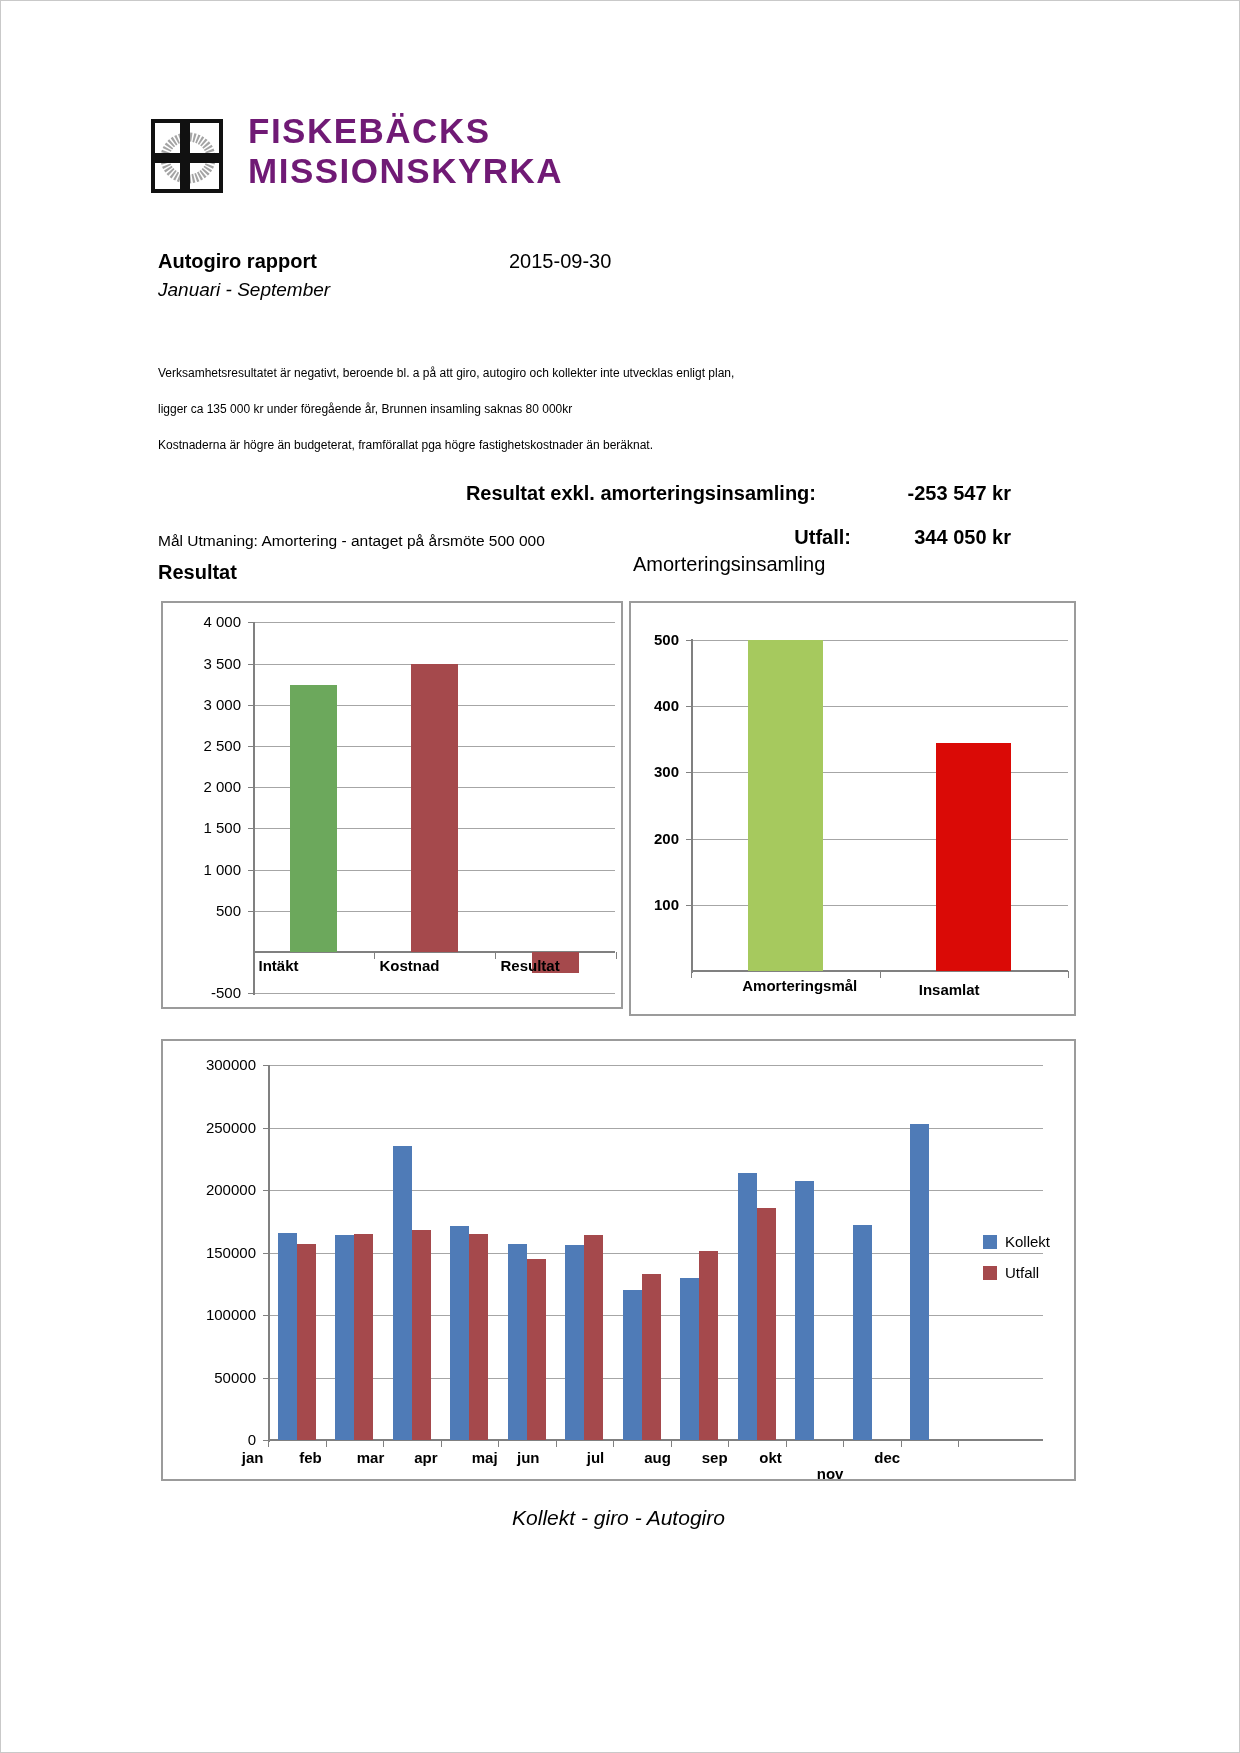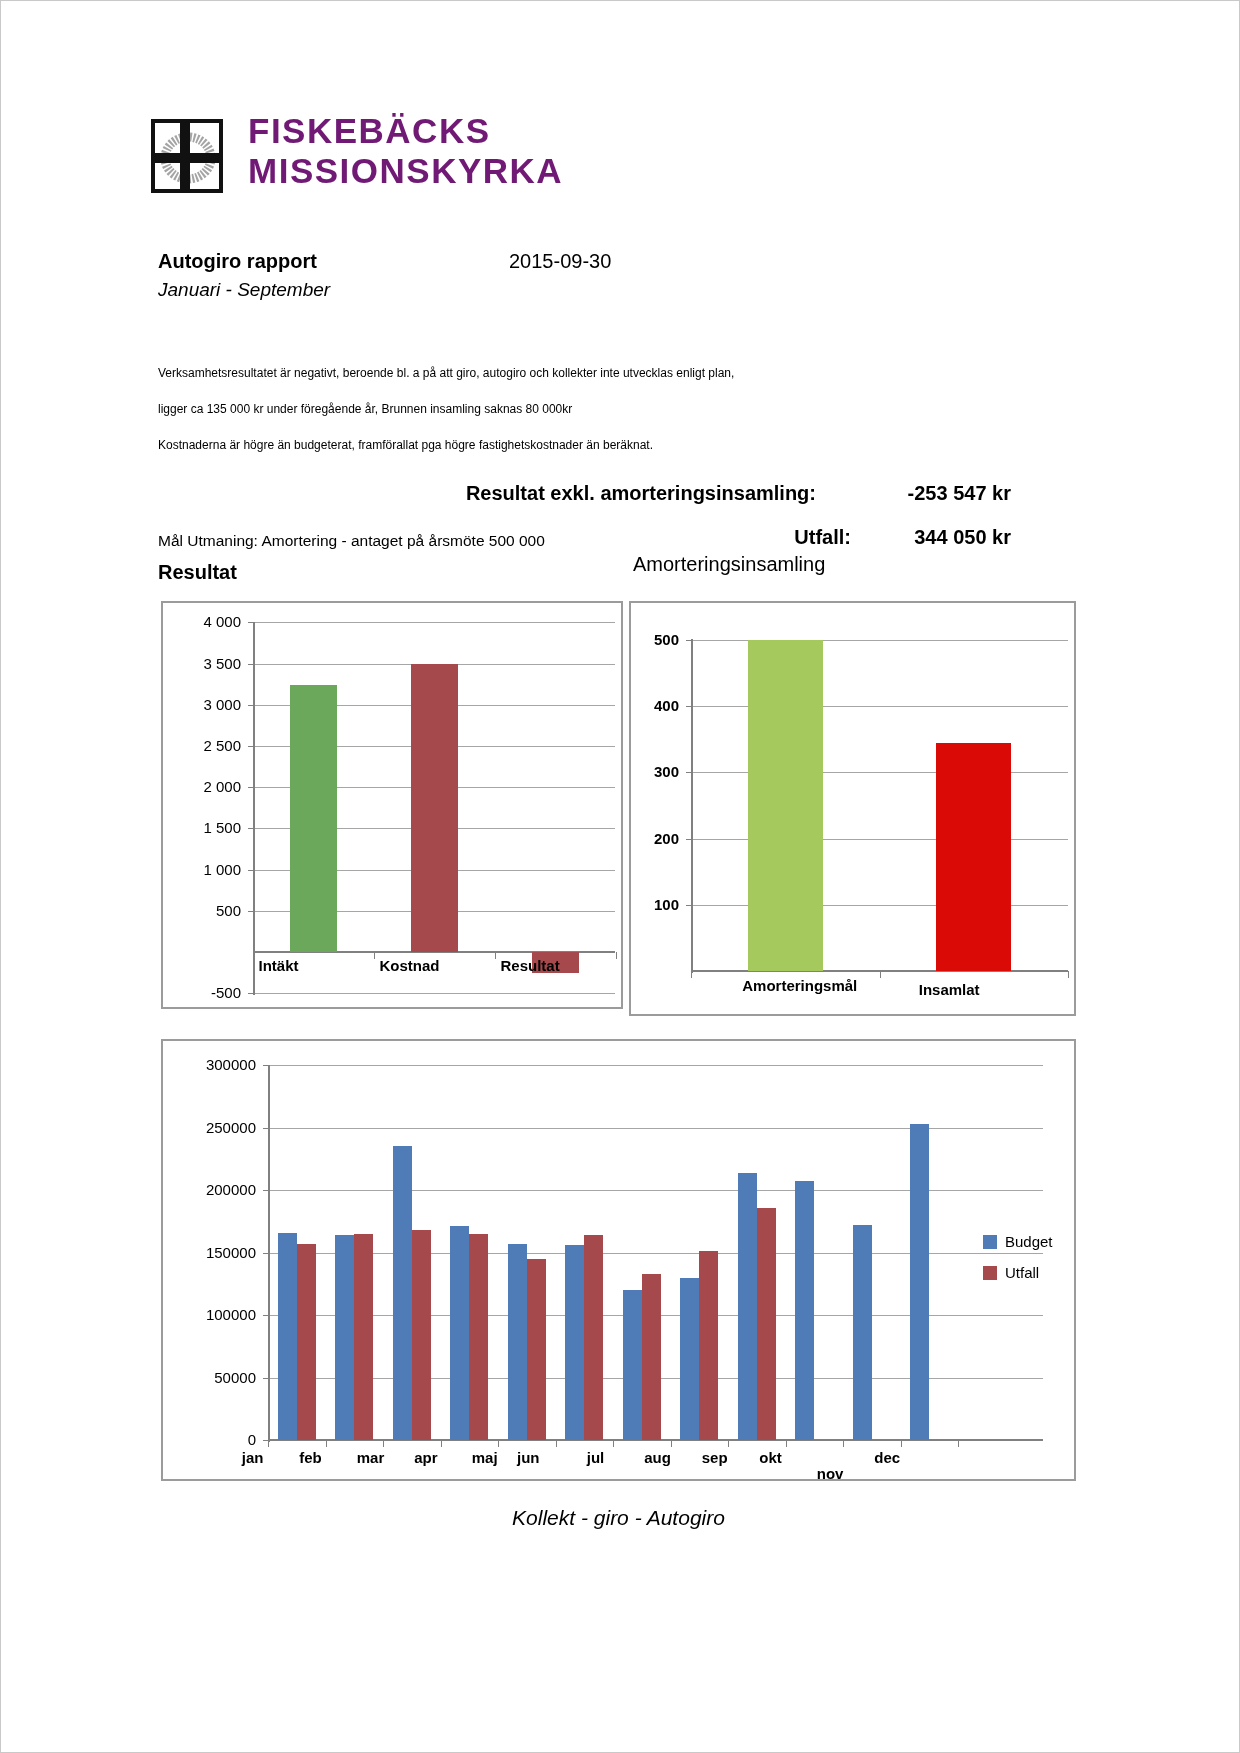--- a/index.html
+++ b/index.html
@@ -160,21 +160,21 @@
       <div class="bar" style="left: 305.25px; top: 140.1px; width: 75px; height: 227.9px; background: rgb(218, 10, 6);"></div>
       <div class="catlab" style="left: 287.75px; top: 378px; width: 110px;">Insamlat</div>
       <div class="cattick" style="left: 60px; top: 368px; height: 7px;"></div>
       <div class="cattick" style="left: 248.5px; top: 368px; height: 7px;"></div>
       <div class="cattick" style="left: 437px; top: 368px; height: 7px;"></div>
     </div>
   <div id="chart3" class="chartbox">
     <div class="legend">
       <div class="legend-entry">
         <span class="legend-swatch" id="sw-budget" style="background: rgb(79, 123, 183);"></span>
-        <span class="legend-label">Budget</span>
+        <span class="legend-label">Kollekt</span>
       </div>
       <div class="legend-entry">
         <span class="legend-swatch" id="sw-utfall" style="background: rgb(165, 73, 76);"></span>
         <span class="legend-label">Utfall</span>
       </div>
     </div>
   <div class="grid" style="left: 105px; top: 24px; width: 775px;"></div>
       <div class="tickstub" style="left: 100px; top: 24px; width: 5px;"></div>
       <div class="ylab " style="left: 0px; top: 15px; width: 93px;">300000</div>
       <div class="grid" style="left: 105px; top: 86.5px; width: 775px;"></div>

